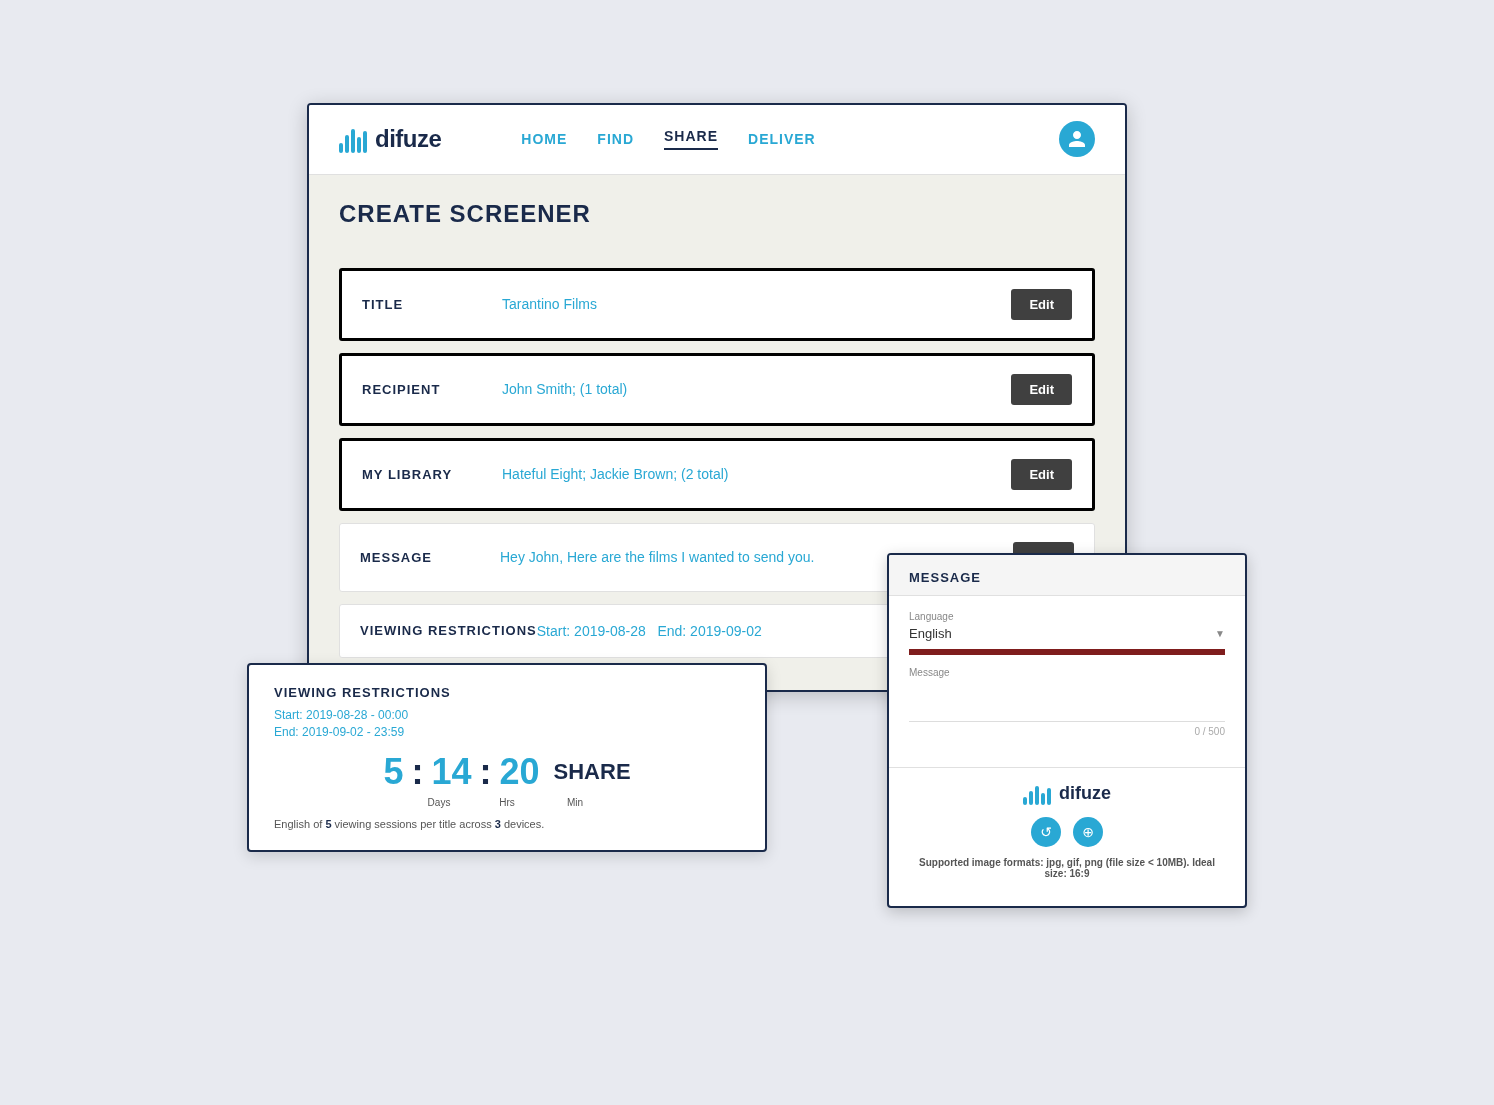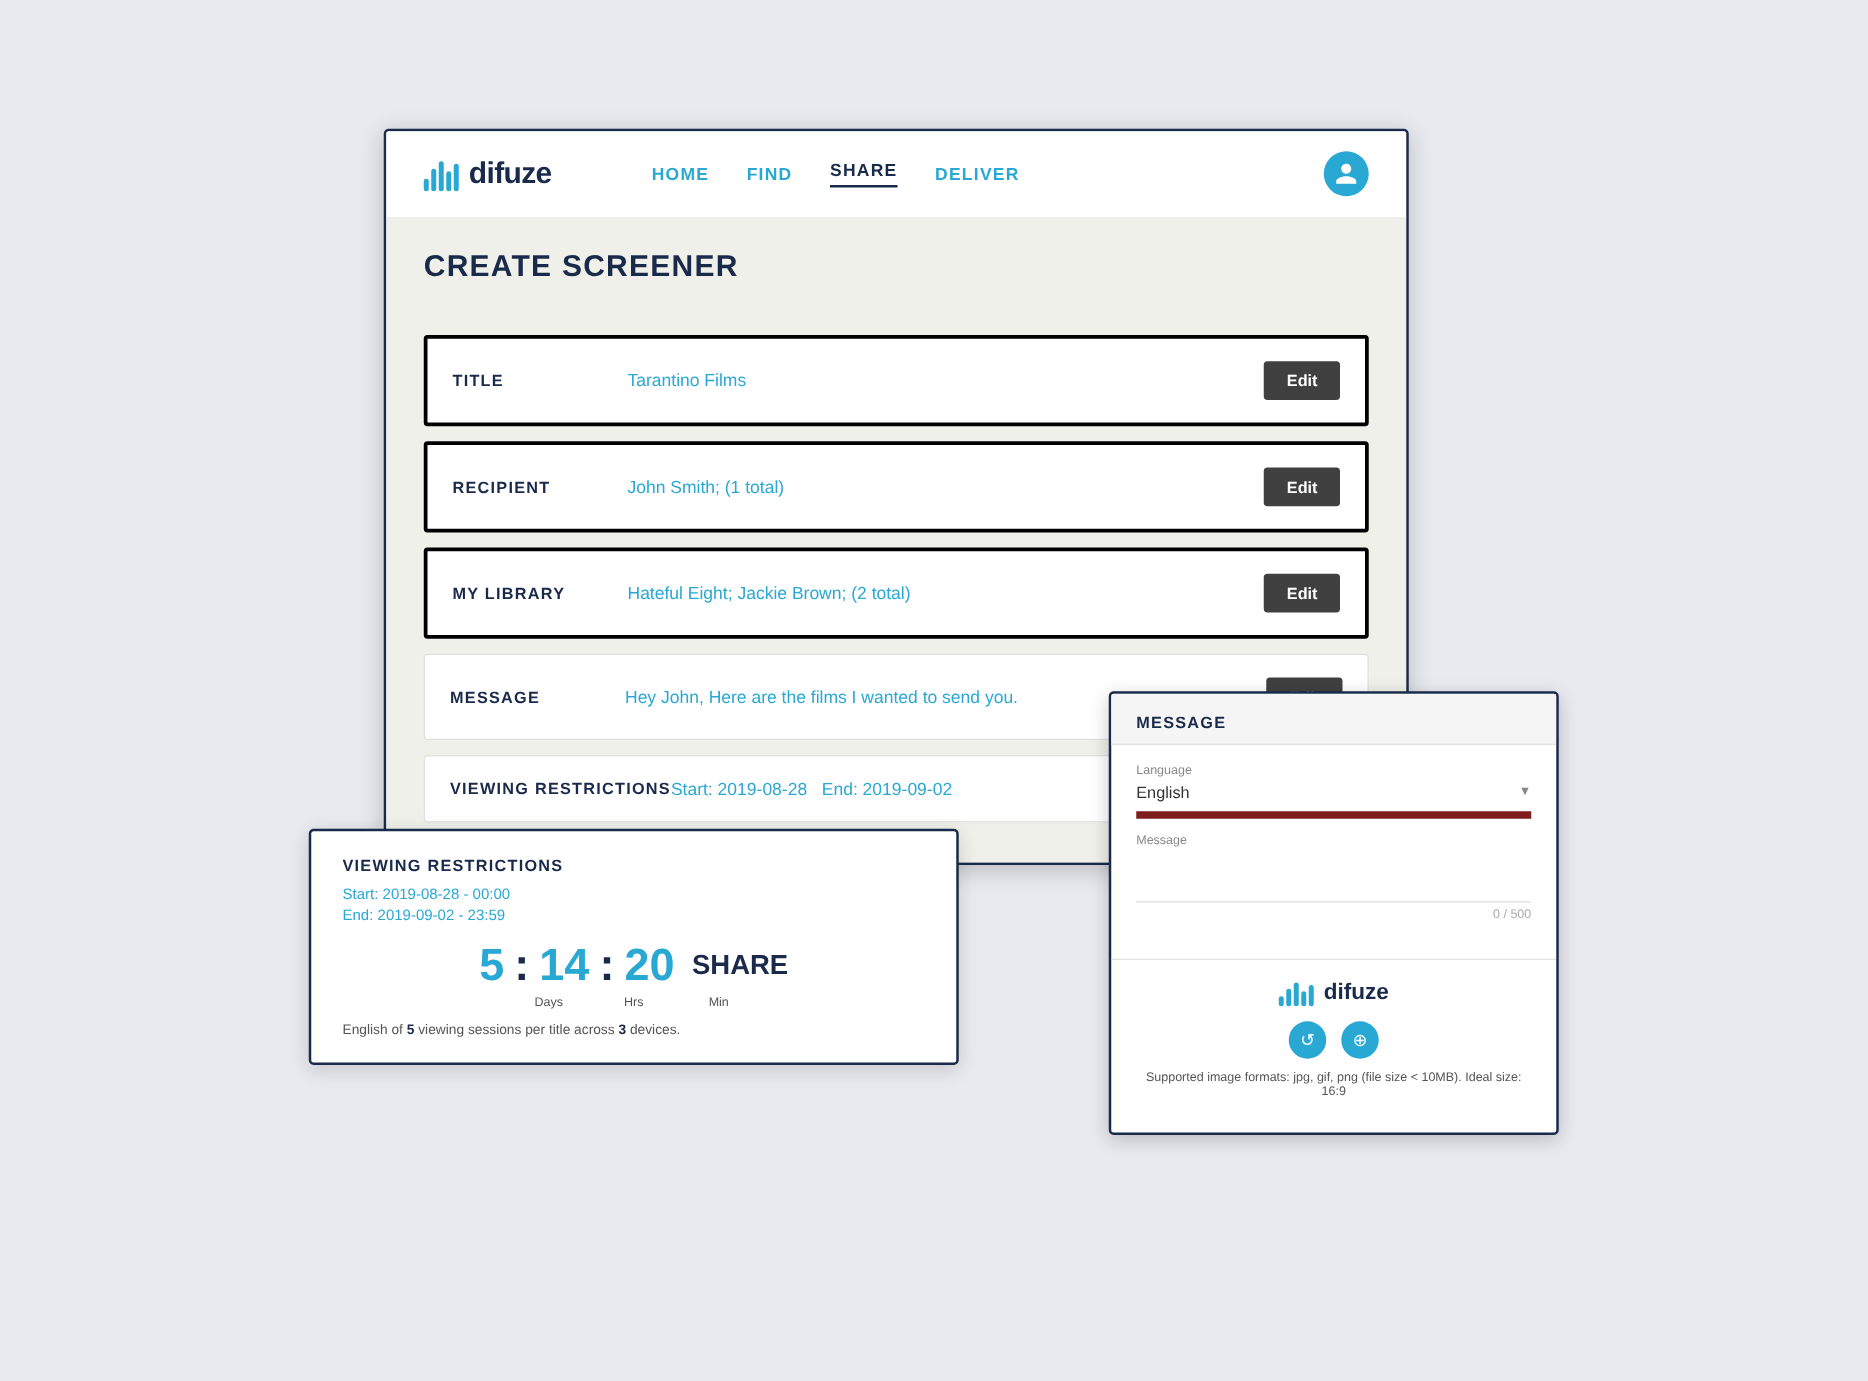--- a/index.html
+++ b/index.html
@@ -391,20 +391,21 @@
       justify-content: center;
       color: white;
       font-size: 14px;
     }
 
     .modal-support-text {
       font-size: 10px;
       color: #555;
       text-align: center;
       margin-bottom: 12px;
+      font-weight: bold;
     }
 
     .modal-footer {
       display: flex;
       justify-content: flex-end;
       padding: 10px 20px;
       border-top: 1px solid #e0e0e0;
     }
 
     .next-btn {

